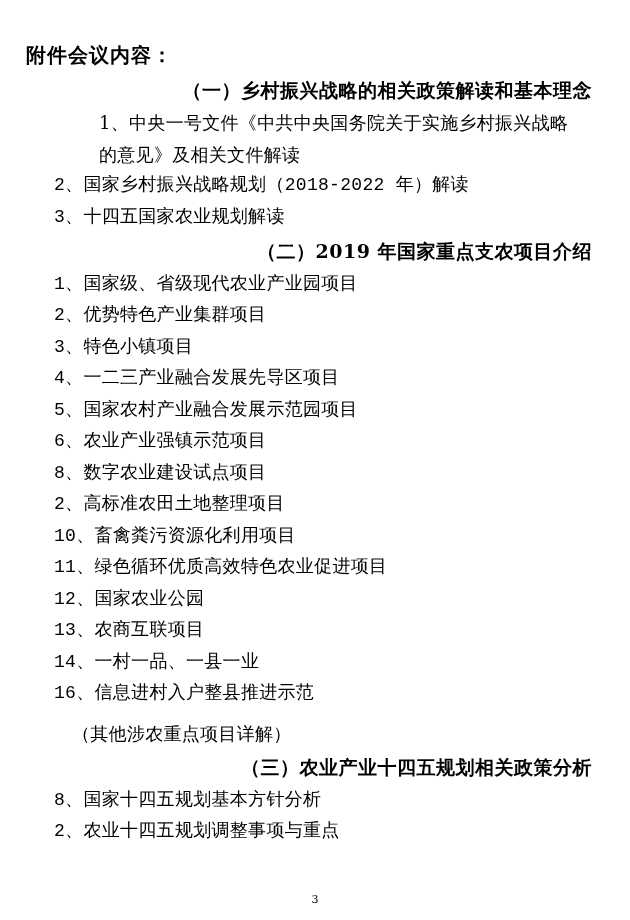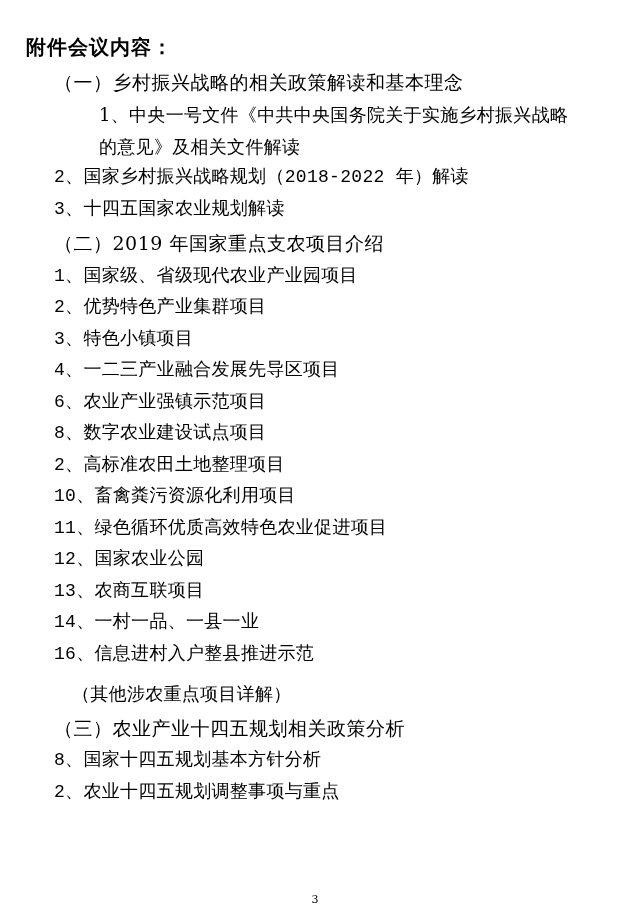--- a/index.html
+++ b/index.html
@@ -19,31 +19,32 @@
     width: 630px;
     height: 920px;
     box-sizing: border-box;
     padding: 24px 38px 0 26px;
   }
   .doc-title {
     font-size: 20px;
     font-weight: bold;
     letter-spacing: 1px;
     line-height: 1.5;
-    margin: 8px 0 6px 0;
+    margin: 16px 0 6px 0;
     white-space: nowrap;
   }
   .section-heading {
     font-size: 19px;
-    font-weight: normal;
+    font-weight: bold;
     line-height: 1.55;
     margin: 4px 0 2px 0;
     padding-left: 28px;
     letter-spacing: 0.5px;
     white-space: nowrap;
+    text-align: right;
   }
   .body-line {
     font-size: 18px;
     line-height: 1.75;
     padding-left: 28px;
     letter-spacing: 0.3px;
     white-space: nowrap;
     font-family: Liberation Mono, monospace;
   }
   .body-para {
@@ -90,20 +91,21 @@
     <span class="cont">的意见》及相关文件解读</span>
   </div>
   <div class="body-line">2、国家乡村振兴战略规划（2018-2022 年）解读</div>
   <div class="body-line">3、十四五国家农业规划解读</div>
 
   <div class="section-heading">（二）2019 年国家重点支农项目介绍</div>
   <div class="body-line">1、国家级、省级现代农业产业园项目</div>
   <div class="body-line">2、优势特色产业集群项目</div>
   <div class="body-line">3、特色小镇项目</div>
   <div class="body-line">4、一二三产业融合发展先导区项目</div>
+  <div class="body-line">5、国家农村产业融合发展示范园项目</div>
   <div class="body-line">6、农业产业强镇示范项目</div>
   <div class="body-line">8、数字农业建设试点项目</div>
   <div class="body-line">2、高标准农田土地整理项目</div>
   <div class="body-line">10、畜禽粪污资源化利用项目</div>
   <div class="body-line">11、绿色循环优质高效特色农业促进项目</div>
   <div class="body-line">12、国家农业公园</div>
   <div class="body-line">13、农商互联项目</div>
   <div class="body-line">14、一村一品、一县一业</div>
   <div class="body-line">16、信息进村入户整县推进示范</div>
   <div class="indent-note">（其他涉农重点项目详解）</div>

